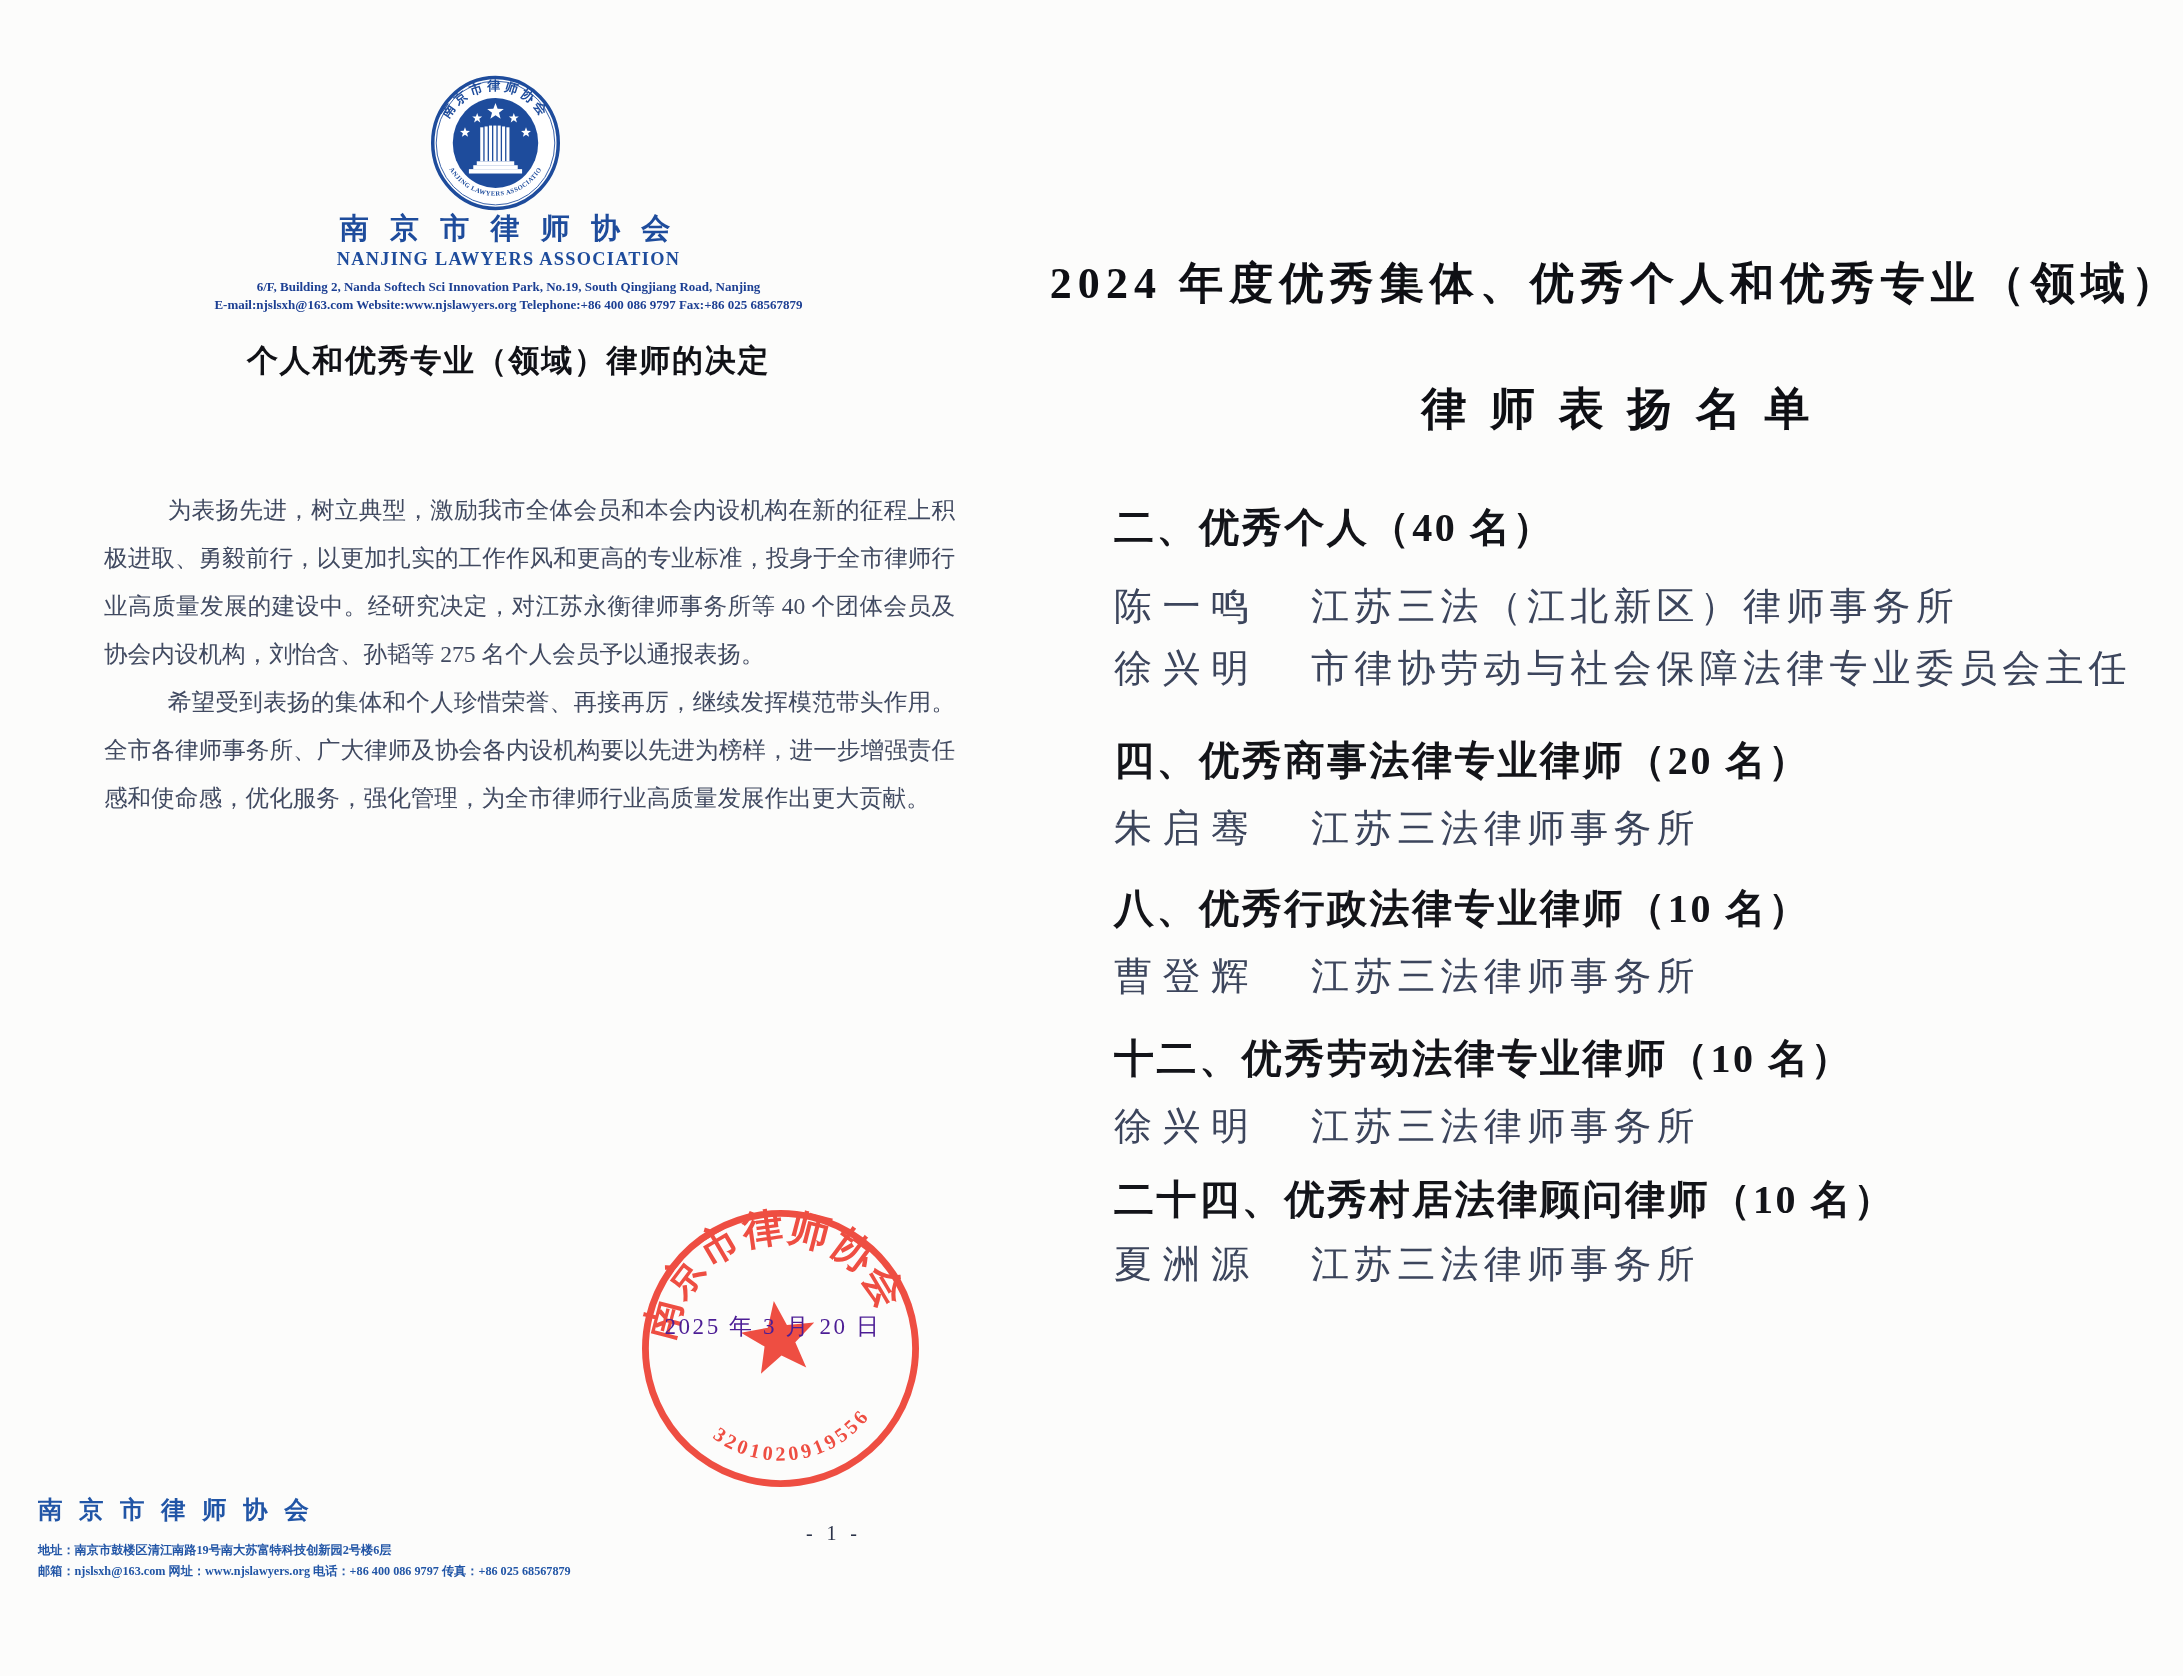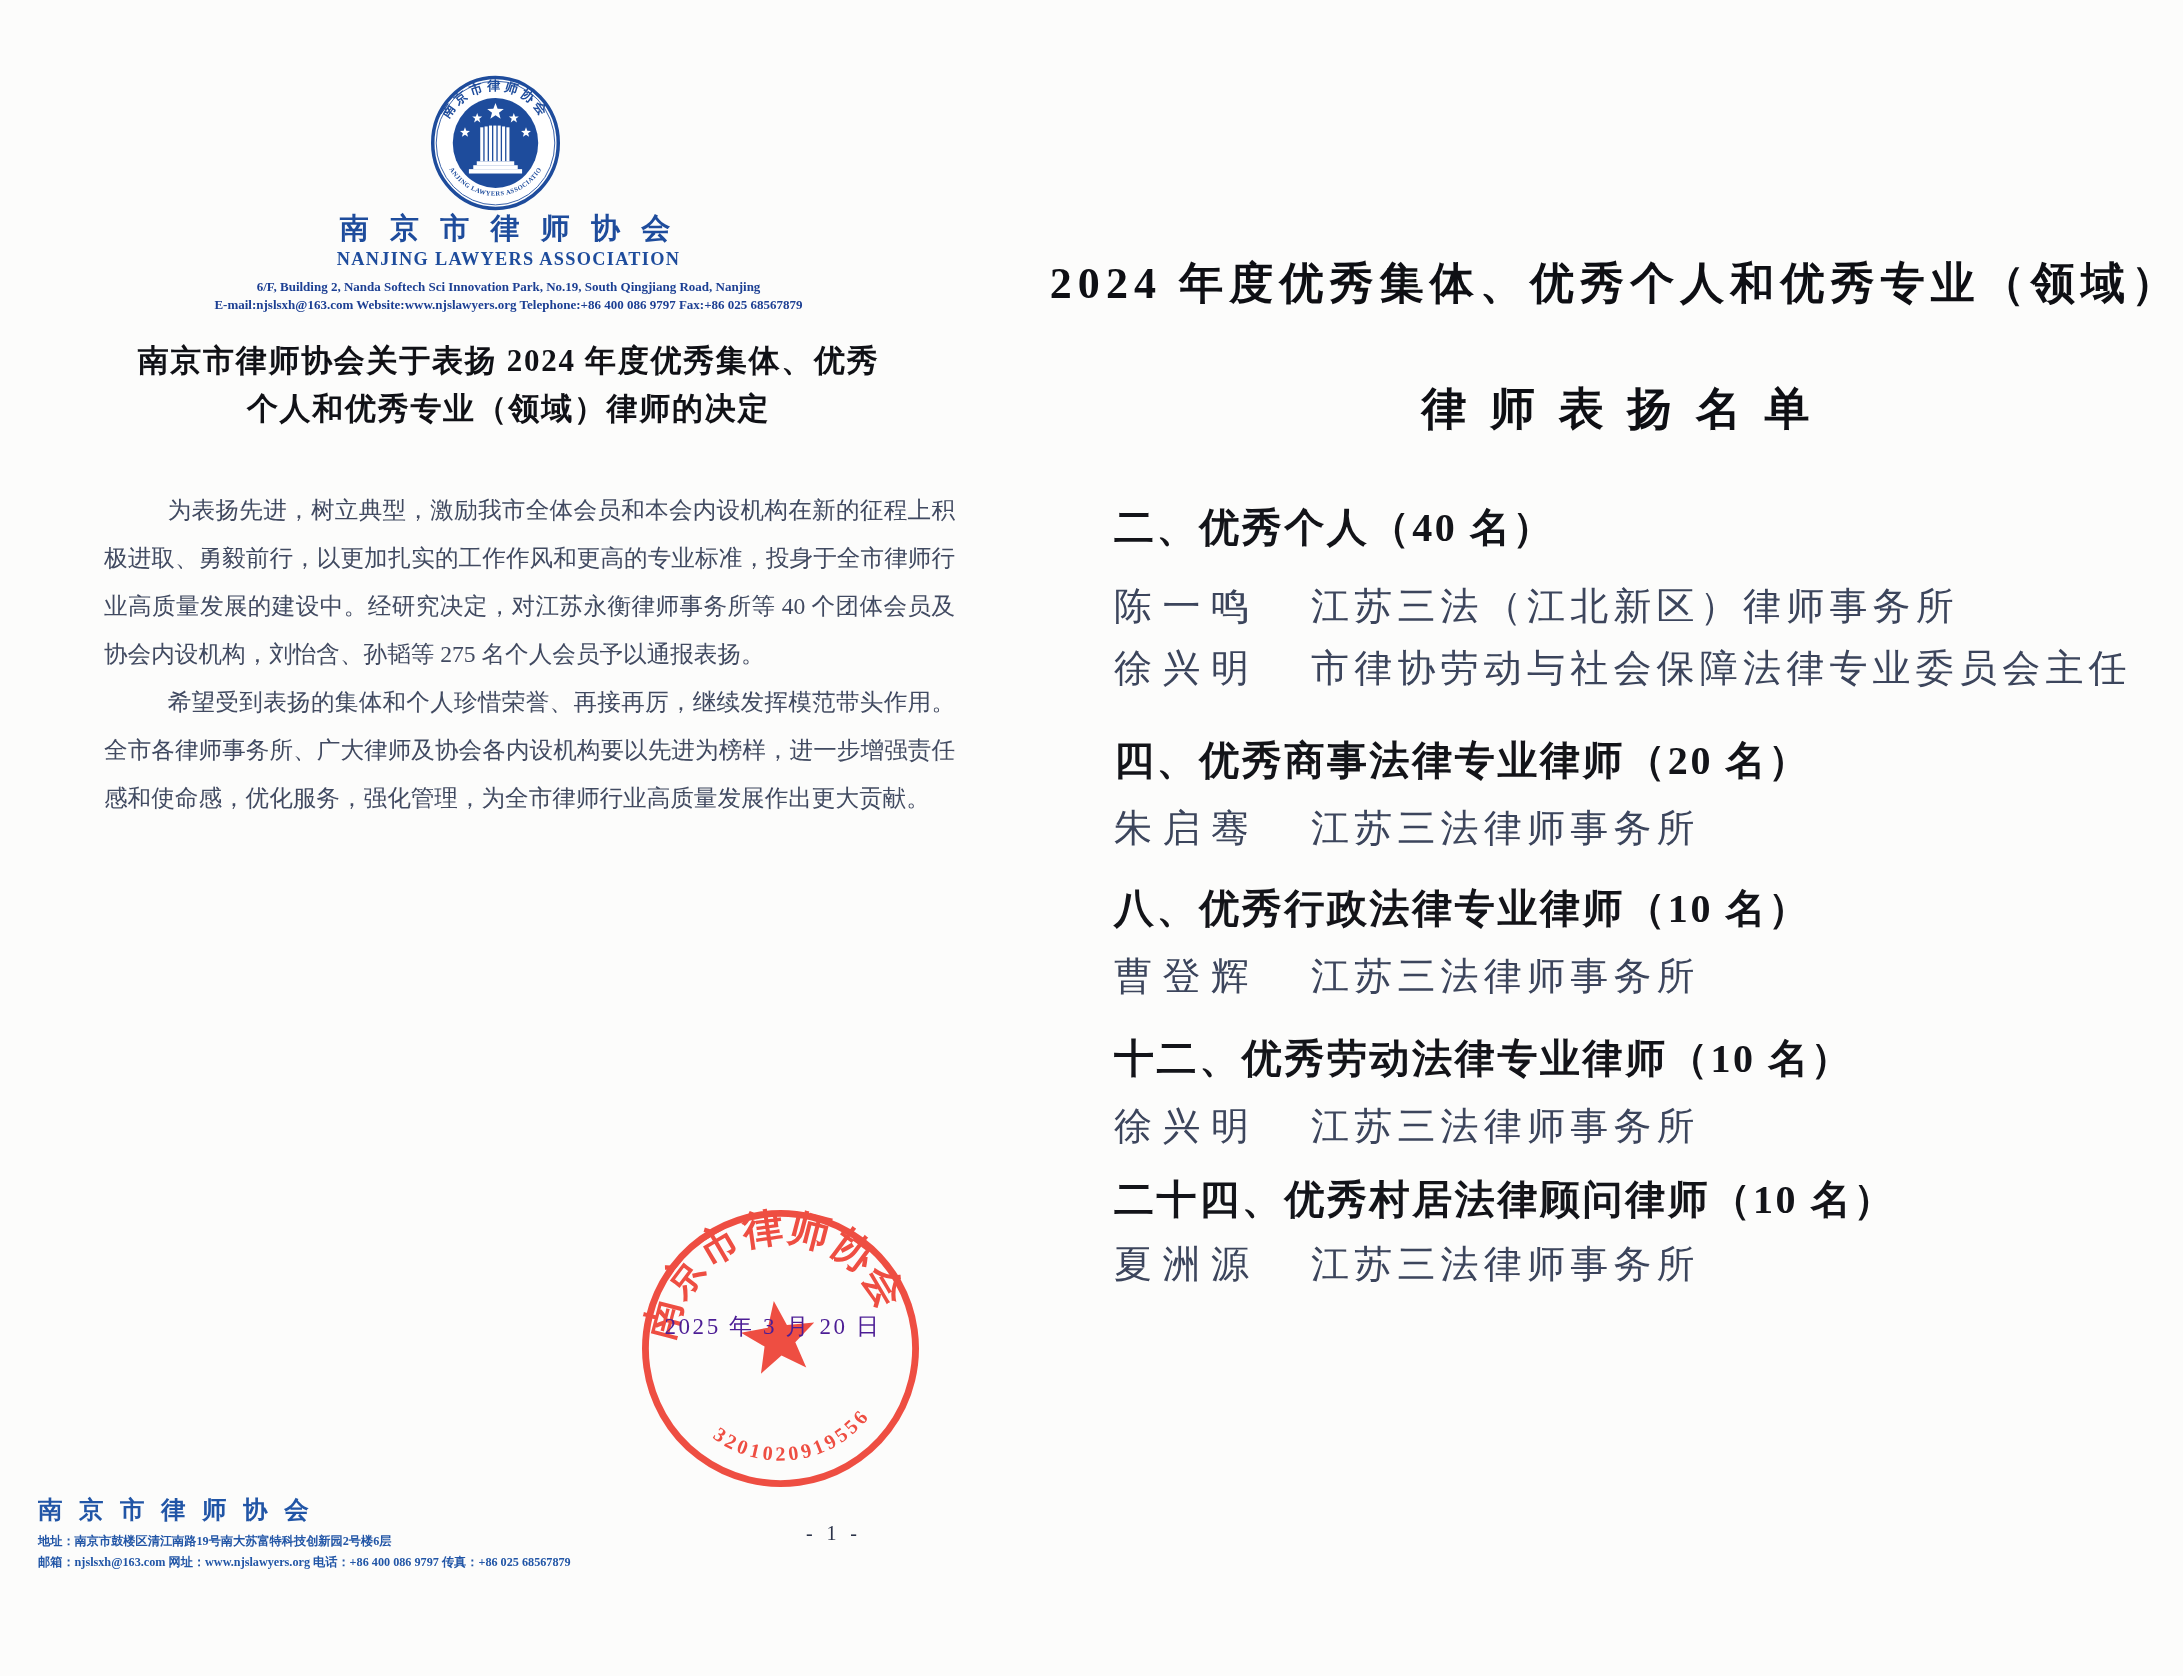--- a/index.html
+++ b/index.html
@@ -27,21 +27,21 @@
          font-size:23.6px;line-height:48px;color:#414a61;text-align:justify;}
   .body-text p{margin:0;text-indent:2.7em;}
   .attachment{margin-top:65px;}
   .attachment .att-line1{display:block;text-indent:3em;}
   .attachment .att-line2{display:block;}
   .date-line{position:absolute;left:620px;top:1311px;width:306px;text-align:center;
          font-size:23px;letter-spacing:2.6px;color:#4c1d95;z-index:3;}
   .seal{position:absolute;left:634px;top:1202px;width:293px;height:293px;z-index:2;opacity:.93;}
   .footer{position:absolute;left:38px;top:1493px;color:#2155a6;}
   .footer-org{font-size:24.5px;font-weight:700;letter-spacing:5.2px;}
-  .footer-addr{font-size:12.2px;font-weight:700;margin-top:7px;}
+  .footer-addr{font-size:12.2px;font-weight:700;margin-top:16px;}
   .footer-contact{font-size:12.2px;font-weight:700;margin-top:3.5px;text-align:right;}
   .page-num{position:absolute;left:806px;top:1522px;font-size:20px;color:#2b3349;letter-spacing:4.4px;}
   
   .r-title1{position:absolute;left:1000px;top:254px;width:1231px;text-align:center;
          font-size:44px;font-weight:700;letter-spacing:6.1px;color:#0e0f14;}
   .r-title2{position:absolute;left:1000px;top:379px;width:1231px;text-align:center;
          font-size:45px;font-weight:700;letter-spacing:23.6px;text-indent:23.6px;color:#0e0f14;}
   .sec-heading{position:absolute;left:1114px;font-size:40px;font-weight:700;
          letter-spacing:2.6px;color:#131419;white-space:nowrap;}
   .entry{position:absolute;left:1114px;display:flex;font-size:38px;color:#3c455c;
@@ -91,21 +91,20 @@
         <rect x="89" y="216" width="122" height="10"></rect>
       </g>
     </svg>
 
     <div class="org-cn">南 京 市 律 师 协 会</div>
     <div class="org-en">NANJING LAWYERS ASSOCIATION</div>
     <div class="addr1">6/F, Building 2, Nanda Softech   Sci Innovation Park, No.19, South Qingjiang Road,   Nanjing</div>
     <div class="addr2">E-mail:njslsxh@163.com  Website:www.njslawyers.org  Telephone:+86 400 086 9797  Fax:+86 025 68567879</div>
 
     <div class="doc-title">
-      <div>南京市律师协会关于表扬 2024 年度优秀集体、优秀</div>
       <div>个人和优秀专业（领域）律师的决定</div>
     </div>
 
     <div class="body-text">
       <p>为表扬先进，树立典型，激励我市全体会员和本会内设机构在新的征程上积极进取、勇毅前行，以更加扎实的工作作风和更高的专业标准，投身于全市律师行业高质量发展的建设中。经研究决定，对江苏永衡律师事务所等 40 个团体会员及协会内设机构，刘怡含、孙韬等 275 名个人会员予以通报表扬。</p>
       <p>希望受到表扬的集体和个人珍惜荣誉、再接再厉，继续发挥模范带头作用。全市各律师事务所、广大律师及协会各内设机构要以先进为榜样，进一步增强责任感和使命感，优化服务，强化管理，为全市律师行业高质量发展作出更大贡献。</p>
     </div>
 
     <div class="date-line">2025 年 3 月 20 日</div>
 

